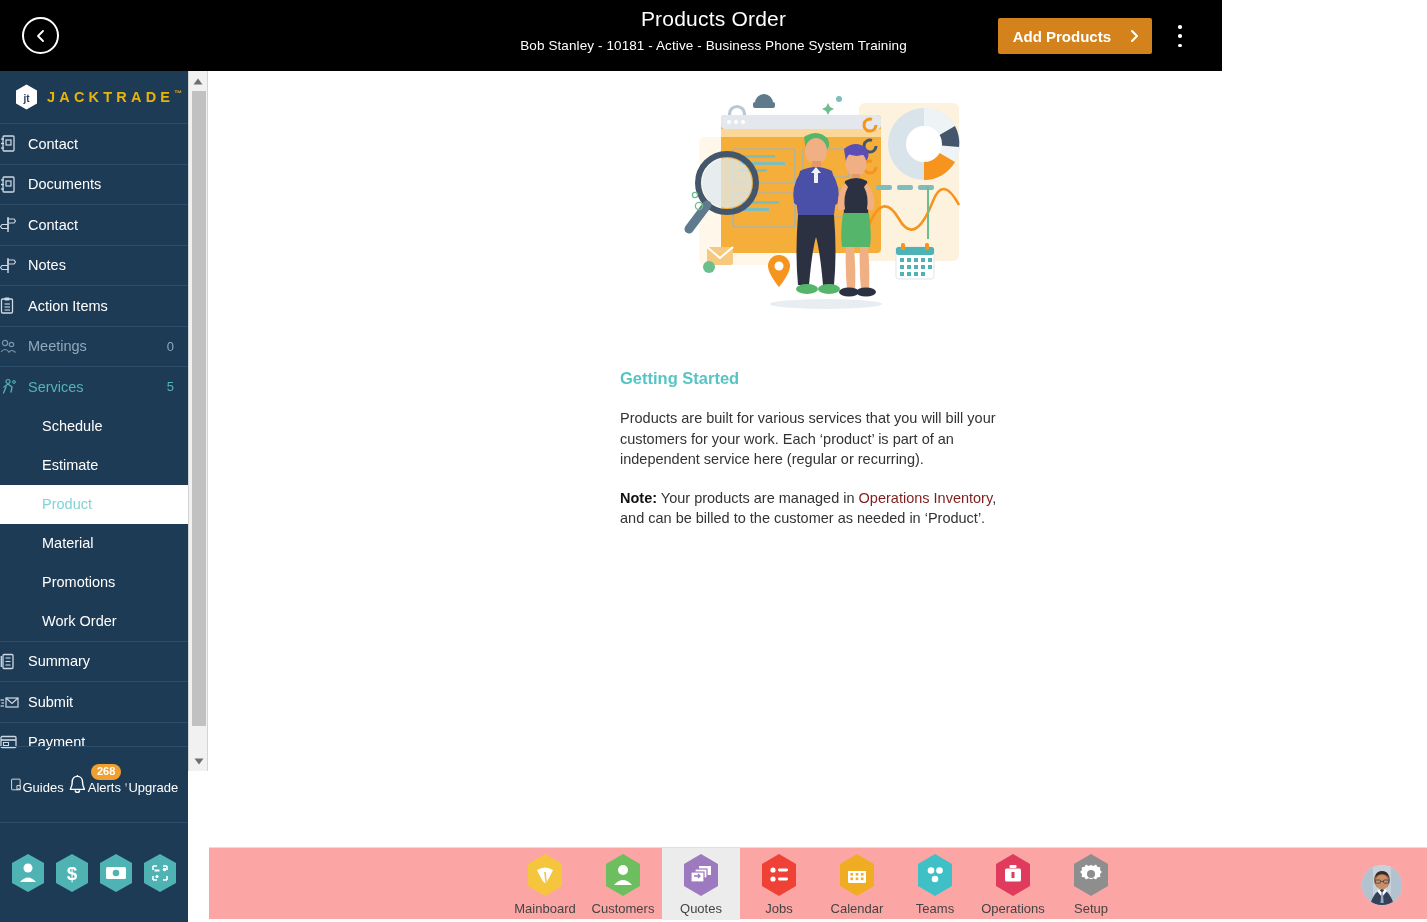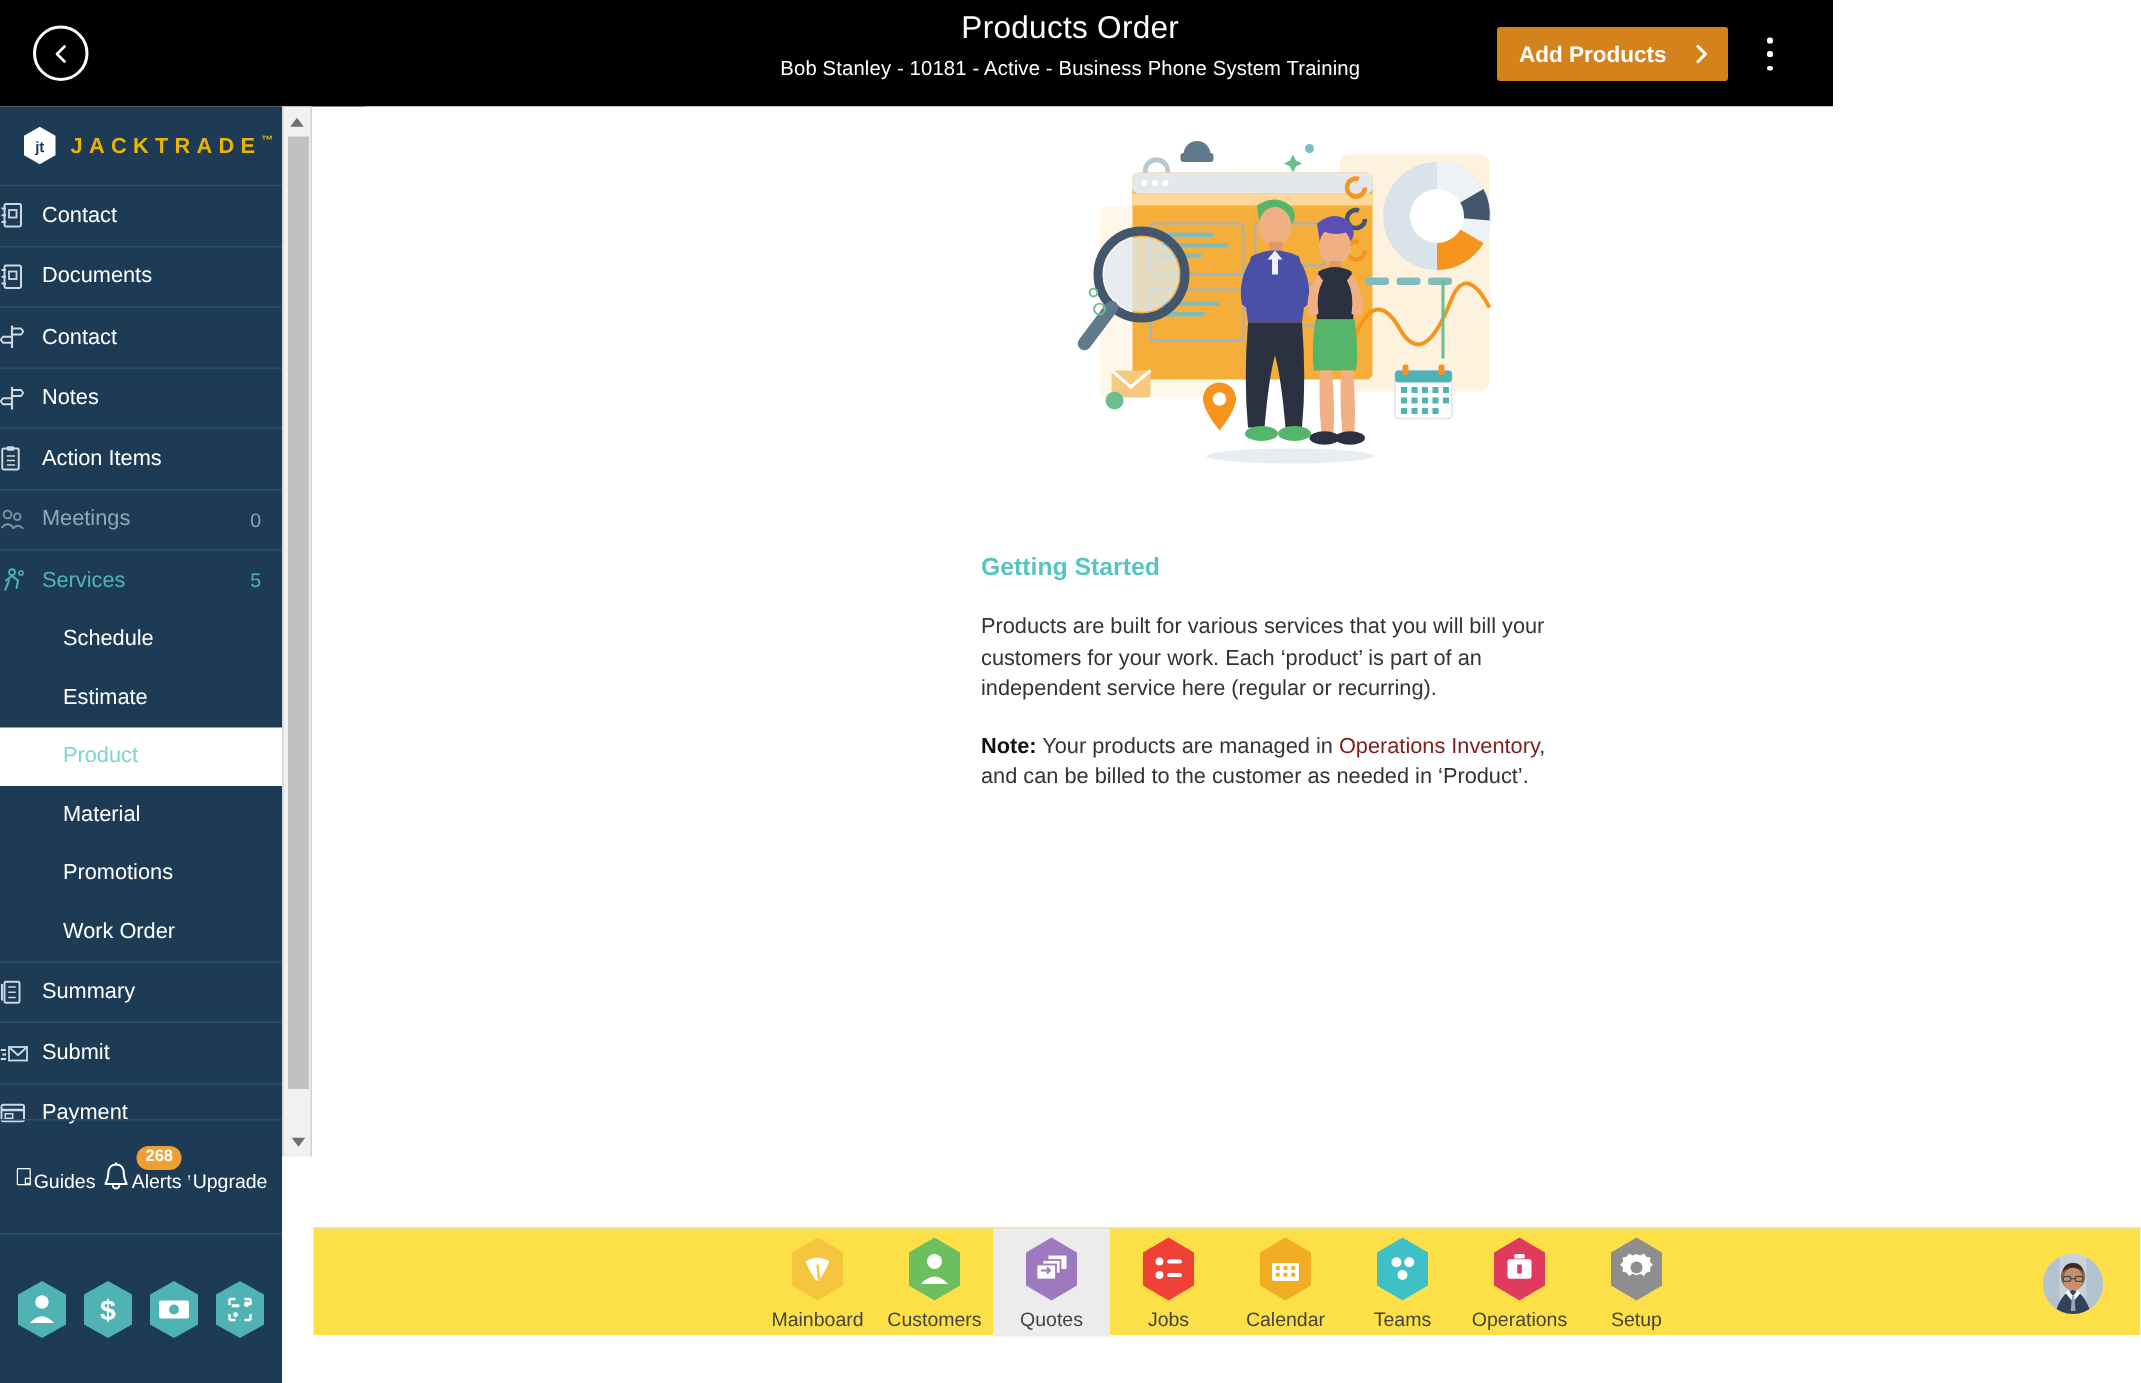--- a/index.html
+++ b/index.html
@@ -107,33 +107,33 @@
   .vs-btn { height: 20px; display: flex; align-items: center; justify-content: center; cursor: pointer; }
   .vs-thumb {
     position: absolute; left: 3px; top: 20px; width: 14px; height: 635px;
     background: #c1c1c1; cursor: pointer;
   }
   .vs-down { position: absolute; left: 0; top: 680px; width: 20px; }
 
   
   .main {
     position: absolute; left: 209px; top: 71px; width: 1108px; height: 779px;
-    background: #ffffff; overflow: hidden; margin-left: 34px;
+    background: #ffffff; overflow: hidden;
   }
   .hero { position: absolute; left: 462px; top: 18px; width: 310px; height: 232px; }
   .copy { position: absolute; left: 411px; top: 298px; width: 400px; }
   .copy h2 { font-size: 16.5px; color: #57c4c4; font-weight: bold; margin-bottom: 20px; }
   .copy p { font-size: 14.5px; color: #333333; line-height: 20.5px; margin-bottom: 18px; }
   .copy a { color: #7f1d1d; text-decoration: none; cursor: pointer; }
   .copy b { font-weight: bold; color: #111111; }
 
   
   .bottombar {
-    position: absolute; left: 209px; top: 818px; width: 1218px; height: 72px;
-    background: #fde047; border-top: 1px solid #e0e0e0;
+    position: absolute; left: 209px; top: 847px; width: 1218px; height: 72px;
+    background: #fca5a5; border-top: 1px solid #e0e0e0;
   }
   .btabs {
     position: absolute; left: 0; top: 0; width: 1218px; height: 72px;
     display: flex; align-items: center; justify-content: center; gap: 0px;
   }
   .btab {
     width: 78px; height: 72px; display: flex; flex-direction: column;
     align-items: center; justify-content: center; cursor: pointer;
   }
   .btab.active { background: #ececec; }

